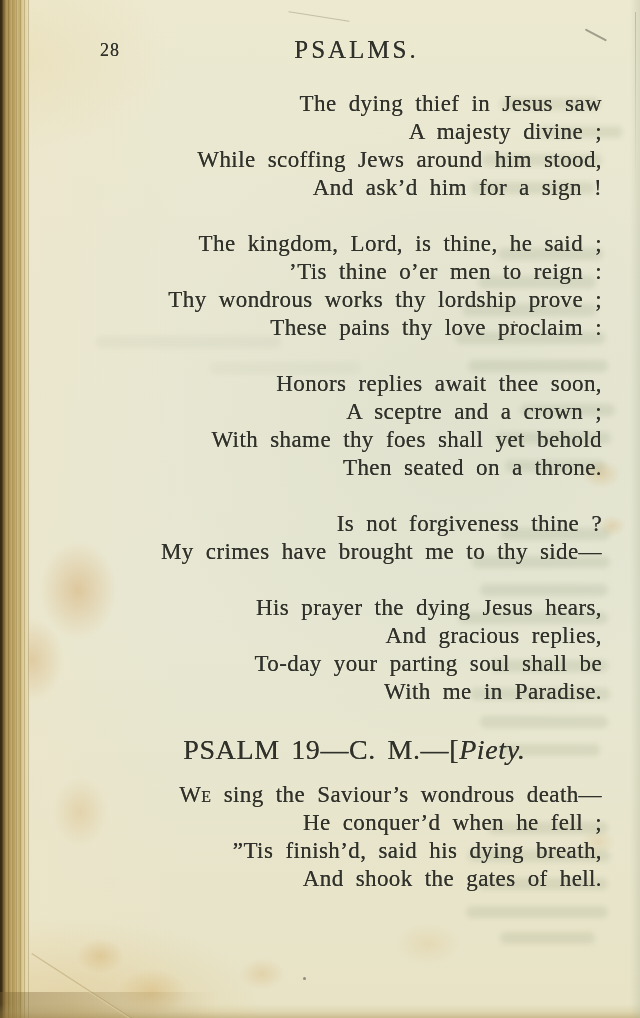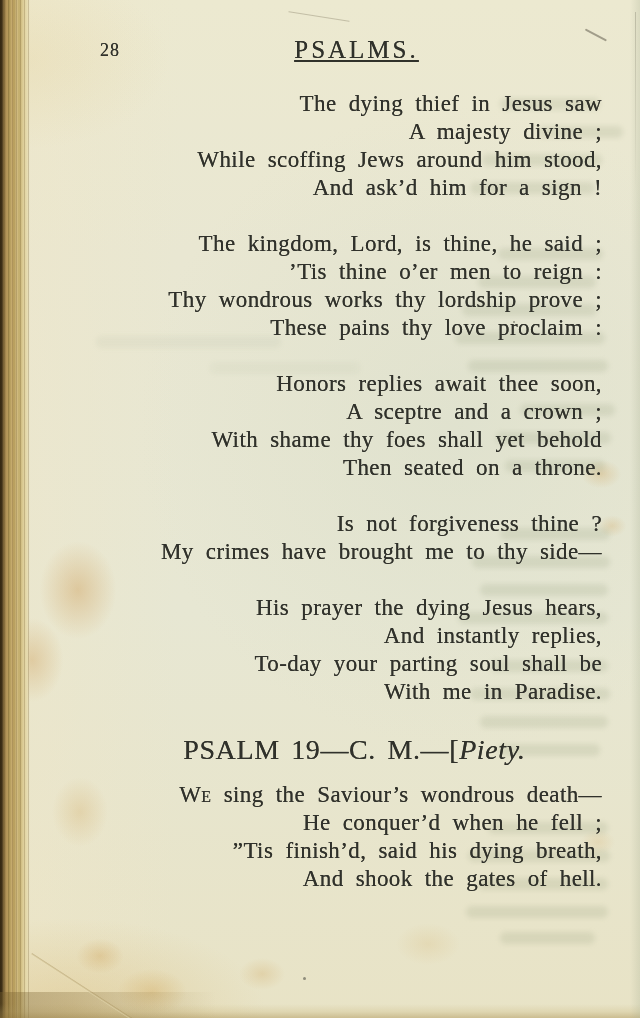--- a/index.html
+++ b/index.html
@@ -73,21 +73,21 @@
   .bleed{position:absolute;height:12px;border-radius:6px;
     background:rgba(134,148,114,.17);filter:blur(2.5px);}
   
   .content{
     position:absolute;left:97px;top:36px;width:505px;
     color:#30312b;
     text-shadow:0 0 .6px rgba(44,45,38,.85);
   }
   .header{position:relative;height:30px;margin-bottom:24px;}
   .page-num{position:absolute;left:3px;top:4px;font-size:18px;letter-spacing:1px;}
-  .running-title{text-align:center;font-size:25px;letter-spacing:3px;padding-left:14px;text-decoration:underline;}
+  .running-title{text-align:center;font-size:25px;letter-spacing:3px;padding-left:14px;}
   .stanza{margin-bottom:28px;text-align:right;}
   .line{font-size:23px;line-height:28px;letter-spacing:.4px;word-spacing:6px;white-space:nowrap;}
   .line.indent{margin-left:33px;}
   .psalm-heading{
     text-align:center;font-size:28px;letter-spacing:.6px;word-spacing:4px;
     margin:28px 0 15px;padding-left:10px;white-space:nowrap;
   }
   .psalm-heading .cat{font-style:italic;}
   .smallcaps{font-variant:small-caps;}
 </style>
@@ -152,21 +152,21 @@
       <div class="line indent">Then seated on a throne.</div>
     </div>
 
     <div class="stanza">
       <div class="line indent">Is not forgiveness thine ?</div>
       <div class="line">My crimes have brought me to thy side—</div>
     </div>
 
     <div class="stanza">
       <div class="line">His prayer the dying Jesus hears,</div>
-      <div class="line indent">And instantly replies,</div>
+      <div class="line indent">And gracious replies,</div>
       <div class="line">To-day your parting soul shall be</div>
       <div class="line indent">With me in Paradise.</div>
     </div>
 
     <div class="psalm-heading"><span>PSALM 19—C. M.—[</span><span class="cat">Piety.</span></div>
 
     <div class="stanza">
       <div class="line"><span class="smallcaps">We</span><span> sing the Saviour’s wondrous death—</span></div>
       <div class="line indent">He conquer’d when he fell ;</div>
       <div class="line">”Tis finish’d, said his dying breath,</div>

